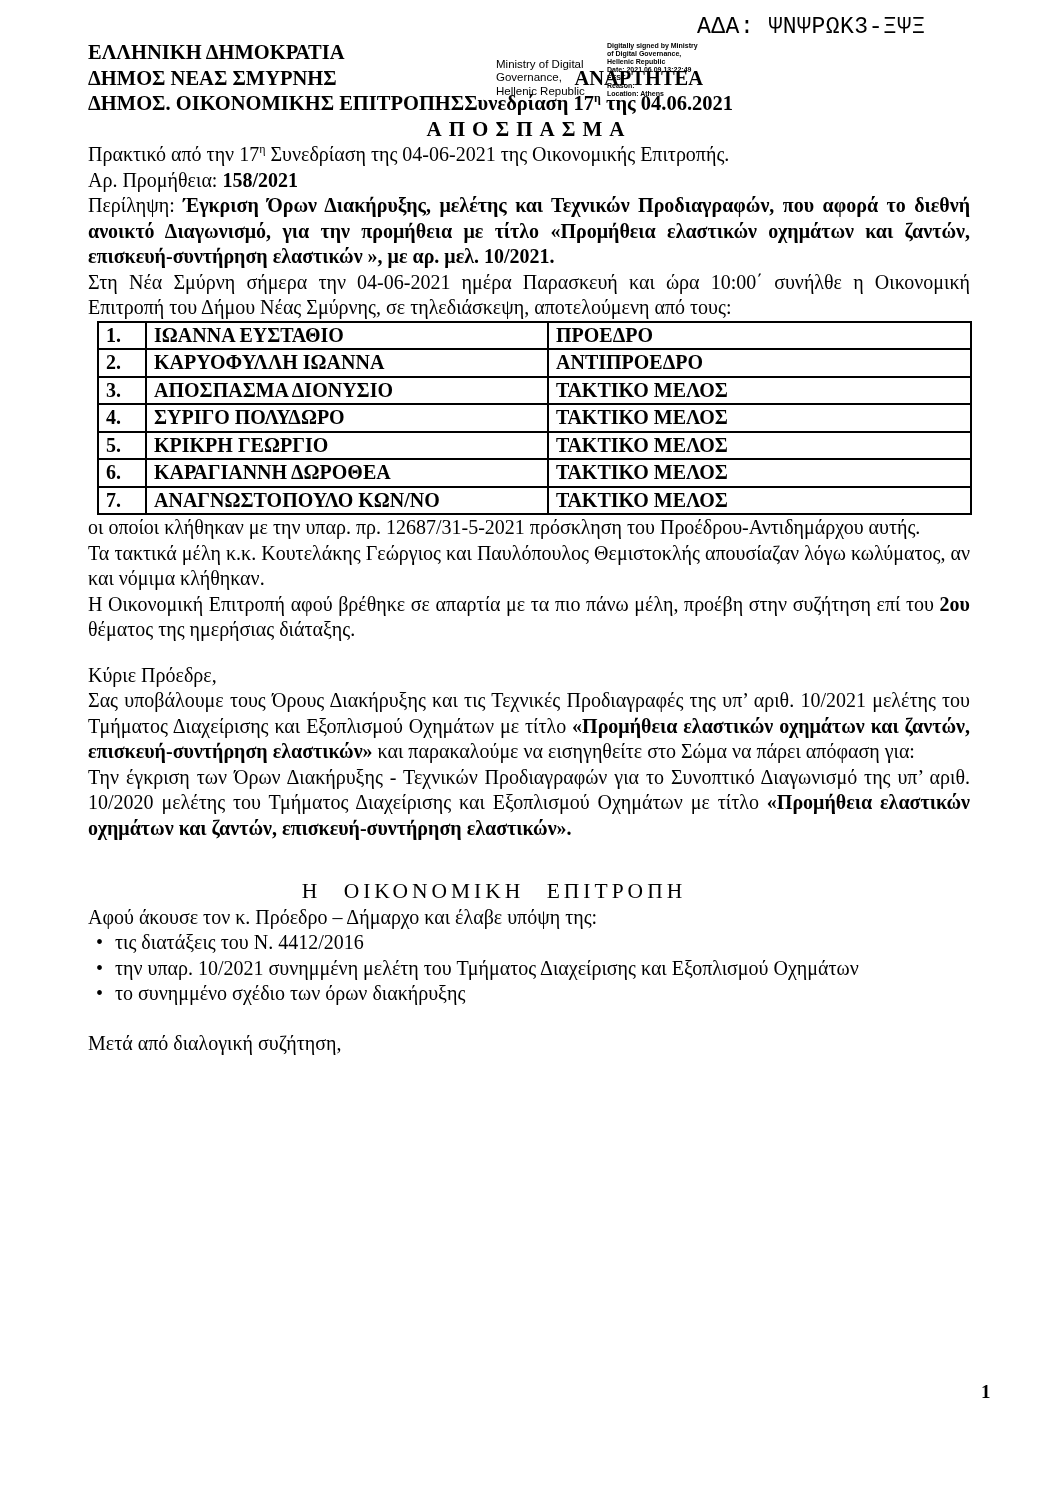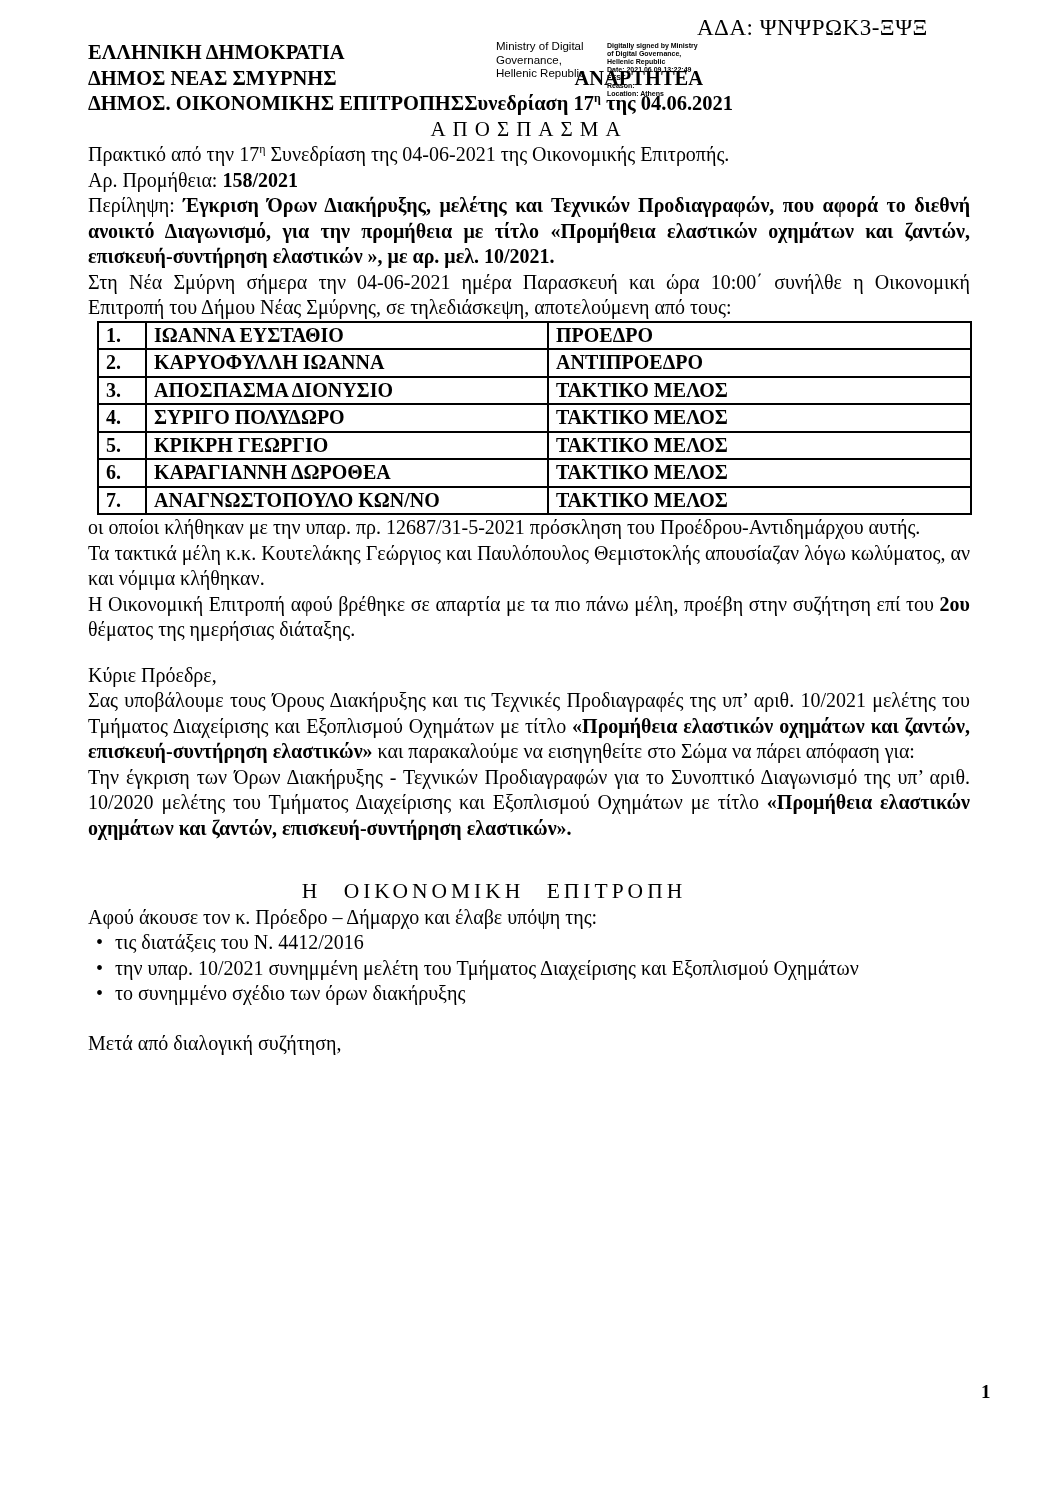--- a/index.html
+++ b/index.html
@@ -10,51 +10,52 @@
     height: 1497px;
     background: #ffffff;
     color: #000000;
     font-family: "Liberation Serif", serif;
     overflow: hidden;
   }
   .ada {
     position: absolute;
     top: 15px;
     left: 697px;
-    font-family: Liberation Serif, serif;
+    font-family: Liberation Mono, monospace;
     font-size: 23px;
     line-height: 25px;
     letter-spacing: 0.5px;
     white-space: nowrap;
   }
   .stamp {
     position: absolute;
     top: 40px;
     left: 496px;
     display: flex;
     gap: 7px;
     font-family: "Liberation Sans", sans-serif;
+    align-items: flex-end;
   }
   .stamp-ministry { font-size: 11.5px; line-height: 13.5px; width: 104px; }
   .stamp-details  { font-size: 7px; line-height: 8px; width: 112px; font-weight: bold; padding-top: 2px; }
   .content {
     position: absolute;
     left: 88px;
     top: 0;
     width: 882px;
     font-size: 20px;
     line-height: 25.5px;
   }
   .header-row { display: flex; justify-content: flex-start; margin-top: 40px; }
   .header-left  { font-weight: bold; font-size: 20.5px; line-height: 25.5px; white-space: nowrap; }
   .header-right { font-weight: bold; font-size: 20.5px; line-height: 25.5px; text-align: right; margin-top: 25.5px; white-space: nowrap; }
   .anartitea { padding-right: 30px; }
   .doc-title {
     text-align: center;
-    font-weight: normal;
+    font-weight: bold;
     font-size: 21px;
     line-height: 25.5px;
     letter-spacing: 7px;
   }
   .para { text-align: justify; }
   .b { font-weight: bold; margin-top: 31px; }
   sup { font-size: 12px; line-height: 0; }
   table.members {
     border-collapse: collapse;
     margin-left: 9px;

